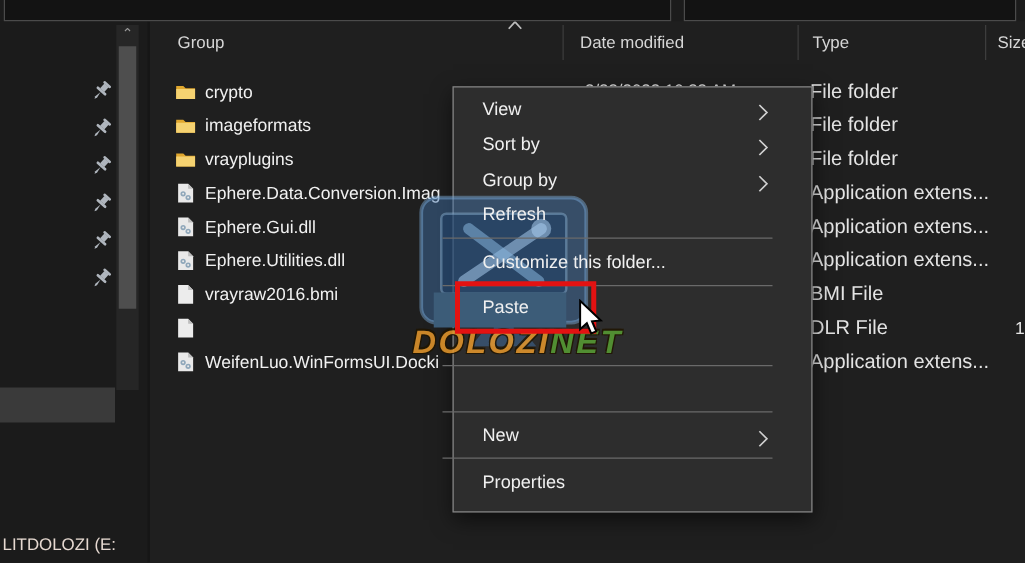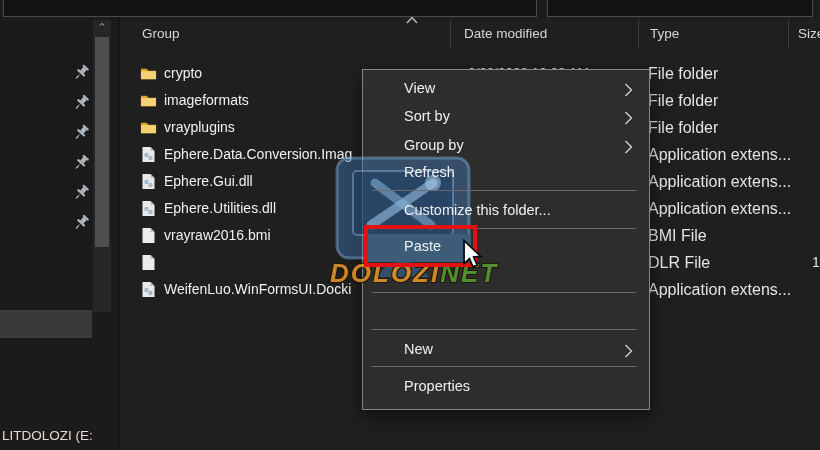--- a/index.html
+++ b/index.html
@@ -37,21 +37,21 @@
   .frow{position:absolute;left:0;width:700px;height:27px;}
   .ficon{position:absolute;left:20px;top:5px;width:17px;height:17px;}
   .fname{position:absolute;left:44px;top:5px;color:#f1f1f1;font-size:14px;white-space:nowrap;}
   .ftype{position:absolute;left:528px;top:5px;color:#e4e4e4;font-size:16px;white-space:nowrap;}
   .fsize{position:absolute;left:692px;top:5px;color:#e4e4e4;font-size:14px;white-space:nowrap;}
   .fdate{position:absolute;left:348px;top:5px;color:#dedede;font-size:13.5px;white-space:nowrap;}
 
   
   .menu-bg{left:362px;top:69px;width:286px;height:339px;background:#2d2d2d;border:1px solid #858585;
            box-shadow:0 6px 16px rgba(0,0,0,.55);z-index:5;}
-  .menu{left:362px;top:69px;width:286px;height:339px;z-index:7;padding-left:40px;}
+  .menu{left:344px;top:69px;width:286px;height:339px;z-index:7;padding-left:40px;}
   .mitem{position:absolute;left:0;width:286px;height:28px;}
   .mlabel{position:absolute;left:42px;top:4px;color:#f0f0f0;font-size:14.5px;white-space:nowrap;}
   .mlabel.green{color:#87bb60;}
   .mchev{position:absolute;left:262px;top:7px;width:9px;height:14px;}
   .msep{position:absolute;left:10px;width:264px;height:1px;background:#6a6a6a;}
   .paste-hl{position:absolute;left:3px;top:0;width:106px;height:28px;background:#3c5c78;}
 
   
   .wm{z-index:6;pointer-events:none;}
   .wm-text{left:330px;top:258px;font-size:26px;font-weight:bold;font-style:italic;letter-spacing:2px;

